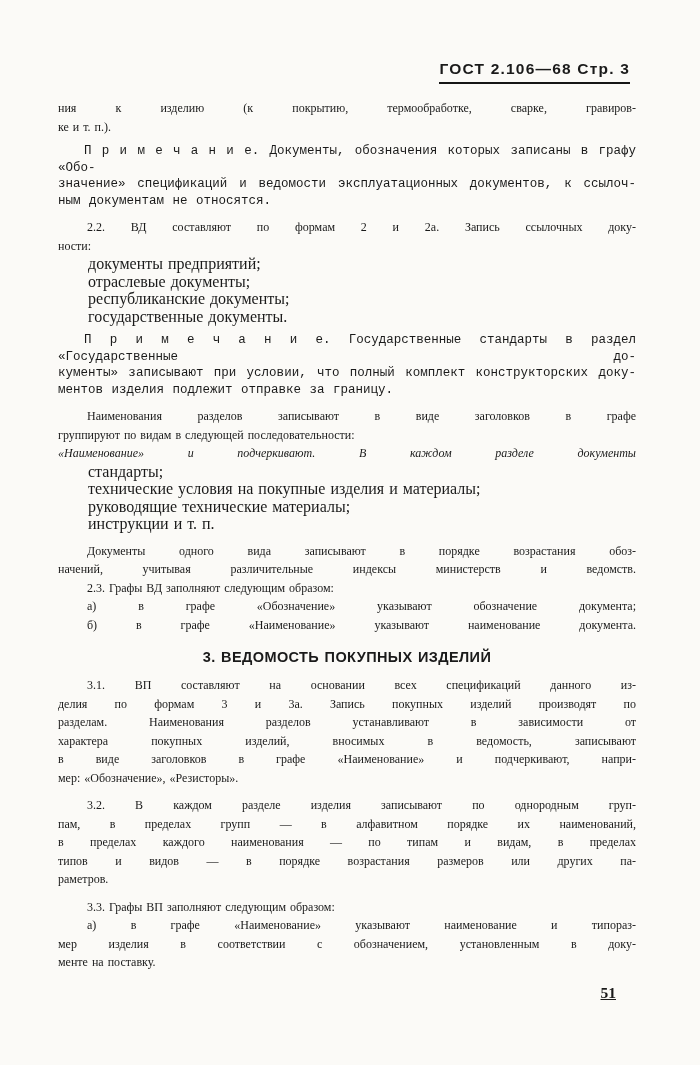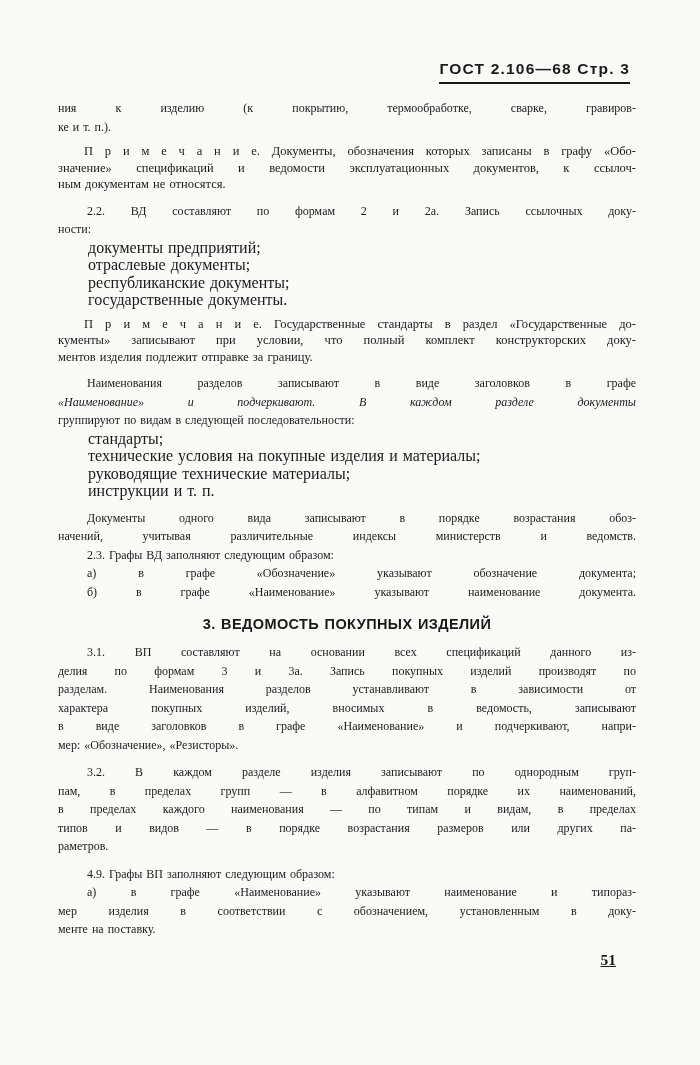--- a/index.html
+++ b/index.html
@@ -33,21 +33,21 @@
     letter-spacing:1.2px;
     padding-bottom:4px;
     border-bottom:2.5px solid #151515;
     white-space:nowrap;
   }
   
   .content{margin-top:12px;}
   .block{margin:0;}
   .para{margin-top:9px;font-size:12px;line-height:18.5px;}
   .content .para:first-child{margin-top:13px;}
-  .note{margin-top:7px;margin-bottom:3px;font-size:12.5px;line-height:16.5px;}
+  .note{margin-top:7px;margin-bottom:3px;font-size:12.5px;line-height:16.5px;font-family:Liberation Mono, monospace;}
   .list{margin-top:0;font-size:16px;line-height:17.5px;}
   .heading{
     margin-top:14px;margin-bottom:10px;
     font-family:"Liberation Sans","DejaVu Sans",sans-serif;
     font-weight:bold;
     font-size:14.5px;
     line-height:18px;
     letter-spacing:0.4px;
   }
   .line{
@@ -111,22 +111,22 @@
         <div class="line endline">республиканские документы;</div>
         <div class="line endline">государственные документы.</div>
       </div>
       <div class="block note">
         <div class="line indent">П р и м е ч а н и е.  Государственные стандарты в раздел «Государственные до-</div>
         <div class="line">кументы» записывают при условии, что полный комплект конструкторских доку-</div>
         <div class="line endline">ментов изделия подлежит отправке за границу.</div>
       </div>
       <div class="block para">
         <div class="line indent">Наименования разделов записывают в виде заголовков в графе</div>
+        <div class="line endline">группируют по видам в следующей последовательности:</div>
         <div class="line italic">«Наименование» и подчеркивают. В каждом разделе документы</div>
-        <div class="line endline">группируют по видам в следующей последовательности:</div>
       </div>
       <div class="block list">
         <div class="line endline">стандарты;</div>
         <div class="line endline">технические условия на покупные изделия и материалы;</div>
         <div class="line endline">руководящие технические материалы;</div>
         <div class="line endline">инструкции и т. п.</div>
       </div>
       <div class="block para">
         <div class="line indent">Документы одного вида записывают в порядке возрастания обоз-</div>
         <div class="line">начений, учитывая различительные индексы министерств и ведомств.</div>
@@ -146,21 +146,21 @@
         <div class="line endline">мер: «Обозначение», «Резисторы».</div>
       </div>
       <div class="block para">
         <div class="line indent">3.2. В каждом разделе изделия записывают по однородным груп-</div>
         <div class="line">пам, в пределах групп — в алфавитном порядке их наименований,</div>
         <div class="line">в пределах каждого наименования — по типам и видам, в пределах</div>
         <div class="line">типов и видов — в порядке возрастания размеров или других па-</div>
         <div class="line endline">раметров.</div>
       </div>
       <div class="block para">
-        <div class="line indent endline">4.9. Графы ВП заполняют следующим образом:</div>
+        <div class="line indent endline">3.3. Графы ВП заполняют следующим образом:</div>
         <div class="line indent">а)  в графе «Наименование» указывают наименование и типораз-</div>
         <div class="line">мер изделия в соответствии с обозначением, установленным в доку-</div>
         <div class="line endline">менте на поставку.</div>
       </div>
     </div>
 
   <div class="folio">51</div>
 
 </div>
 

